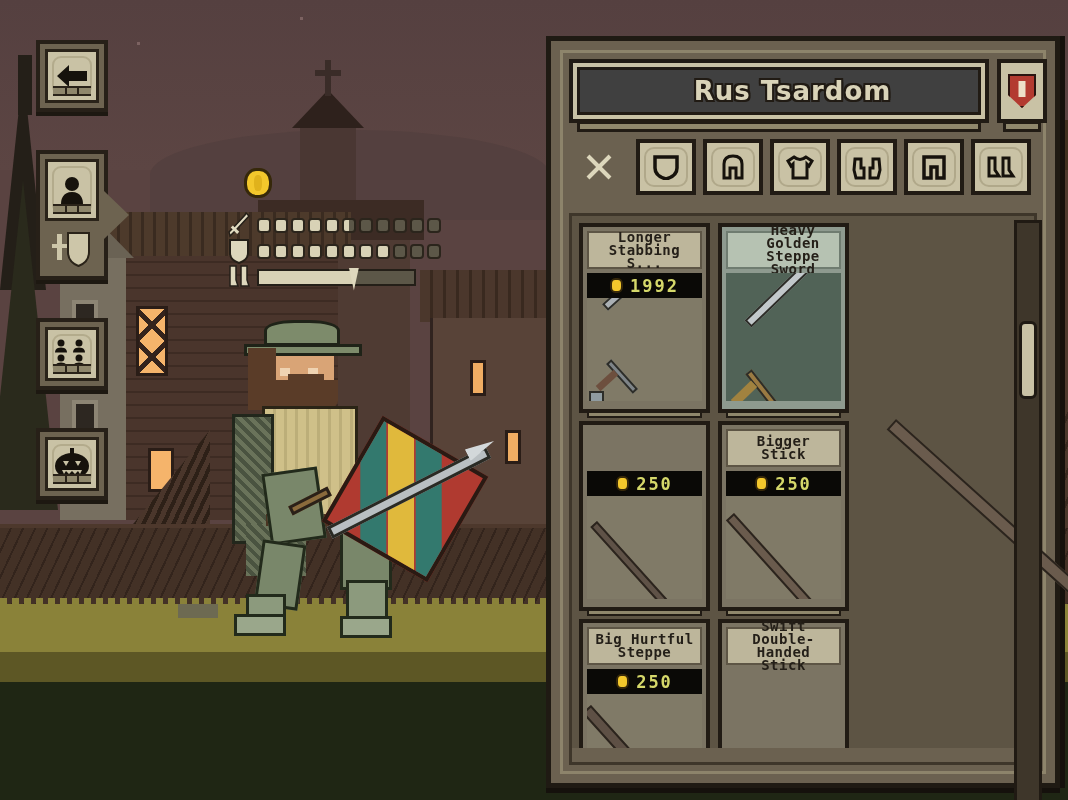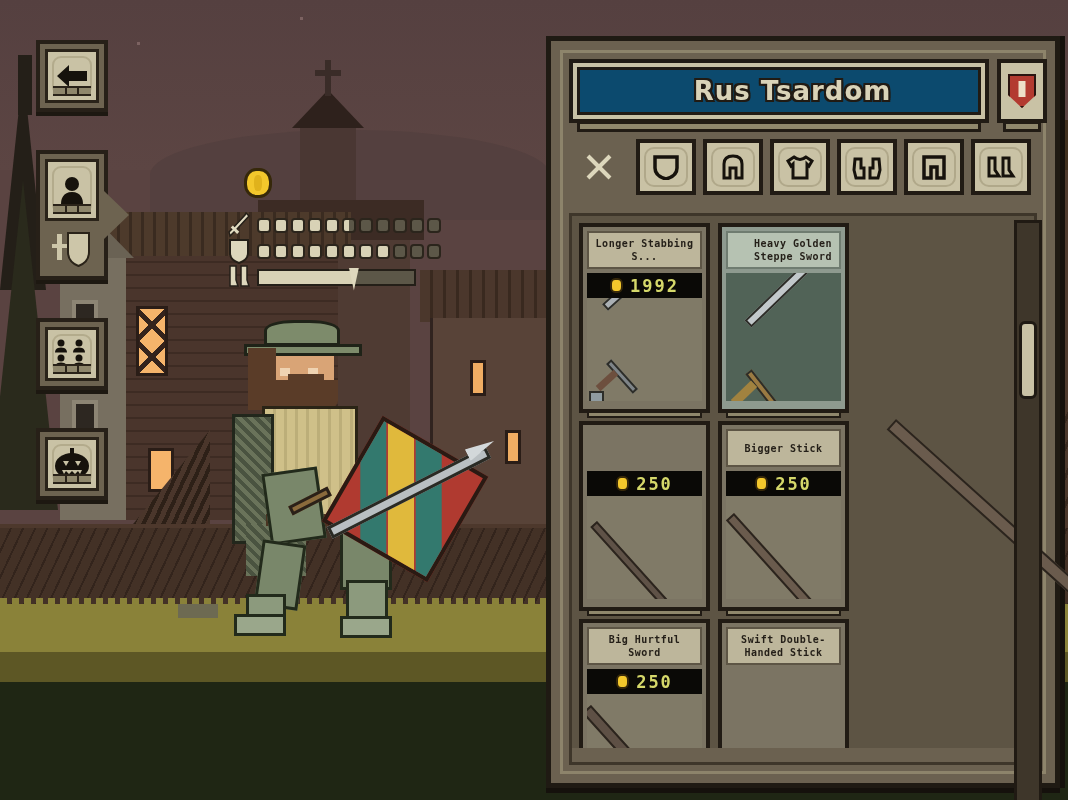--- a/index.html
+++ b/index.html
@@ -121,21 +121,21 @@
     background:#6b6150; border:5px solid #1f1a13;
     box-shadow: 0 5px 0 0 #15110c, 5px 0 0 0 #15110c;
   }
   .shop-inner{ position:absolute; left:9px; top:9px; right:9px; bottom:9px;
                border:3px solid #8d846b; }
 
   .titlebar{
     position:absolute; left:18px; top:18px; width:420px; height:64px;
     background:#c9c2a5; border:4px solid #211b14; padding:4px;
   }
-  .titlebar .slot{ width:100%;height:100%; background:#0c4a6e; border:3px solid #211b14;
+  .titlebar .slot{ width:100%;height:100%; background:#404040; border:3px solid #211b14;
                    display:flex; align-items:center; justify-content:center;padding-left:27px; }
   .title-txt{
     color:#d9d3b8; font-size:26px; font-weight:bold; letter-spacing:1px;
     text-shadow:-2px 0 #211b14,2px 0 #211b14,0 -2px #211b14,0 2px #211b14,
                 -2px -2px #211b14,2px -2px #211b14,-2px 2px #211b14,2px 2px #211b14;
     font-family:"DejaVu Sans","Liberation Sans",sans-serif;
   }
   .titlebar .ft{ position:absolute; left:4px;right:4px;bottom:-13px;height:11px;
                  background:#8f876c;border:3px solid #211b14; }
   .crest{
@@ -163,21 +163,21 @@
   .gridwrap{ position:absolute; left:18px; top:172px; right:18px; bottom:18px;
              border:3px solid #3e362a; background:#5d5444; overflow:hidden; }
   .grid{ position:absolute; left:7px; top:7px; display:flex; flex-wrap:wrap; gap:8px; width:408px; }
   .card{
     width:131px; height:190px; background:#7b7463; border:4px solid #211b14;
     position:relative; padding:4px; flex:none;
   }
   .card .plate{
     height:38px; background:#bdb69b; border:2px solid #5d5545;
     display:flex;align-items:center;justify-content:center; text-align:center;
-    color:#241f18; font-size:10px; line-height:13px; font-weight:bold; letter-spacing:0.5px;
+    color:#241f18; font-size:14px; line-height:13px; font-weight:bold; letter-spacing:0.5px;
     padding:0 3px;
   }
   .card .body{ position:absolute; left:4px; right:4px; top:46px; bottom:8px;
                background:#807a67; overflow:hidden; }
   .card .price{
     position:absolute; left:0;right:0;top:0;height:25px; background:#0a0906;
     display:flex;align-items:center;justify-content:center;gap:7px;
     color:#d5d86a; font-size:17px; font-weight:bold; letter-spacing:2px;
   }
   .price .c{ width:13px;height:15px;background:#f3c72c;border:2px solid #36280a;border-radius:40%; }
@@ -567,21 +567,21 @@
             <div class="art" style="left:8px;top:42px;width:122px;height:11px;background:#6a5b4d;border:2px solid #2b241d;transform:rotate(48deg);transform-origin:left top;"></div>
             <div class="price">
               <span class="c"></span>
               <span>250</span>
             </div>
           </div>
           <div class="ft"></div>
         </div>
 
         <div class="card">
-          <div class="plate">Big Hurtful Sword</div>
+          <div class="plate">Big Hurtful Steppe</div>
           <div class="body">
             <div class="art" style="left:4px;top:36px;width:132px;height:12px;background:#5e5045;border:2px solid #2b241d;transform:rotate(48deg);transform-origin:left top;"></div>
             <div class="price">
               <span class="c"></span>
               <span>250</span>
             </div>
           </div>
 
         </div>
 

